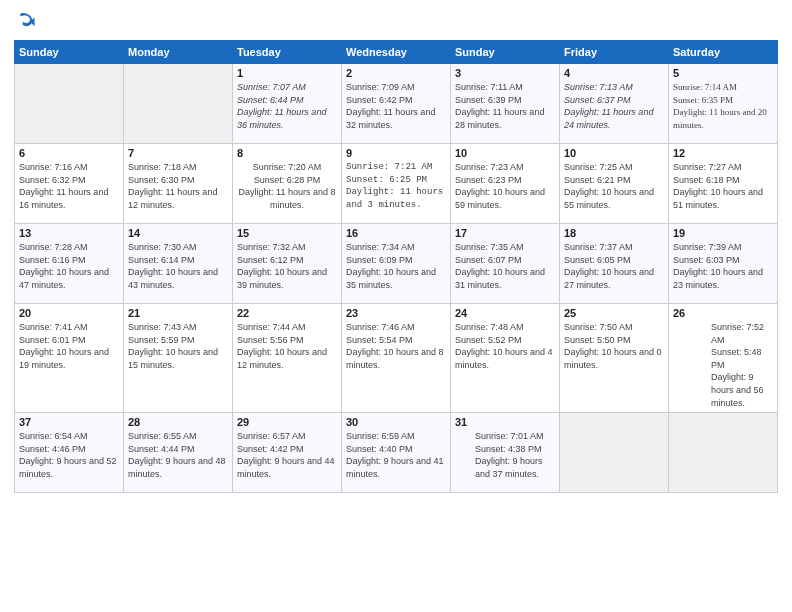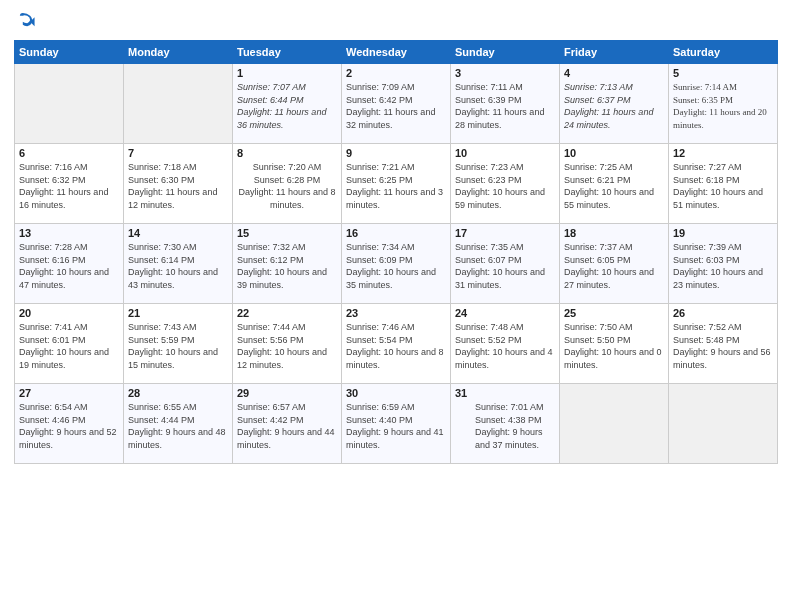--- a/index.html
+++ b/index.html
@@ -182,21 +182,21 @@
 Daylight: 11 hours and 12 minutes.</div>
           </td>
           <td>
             <span class="day-num">8</span>
             <div class="day-info" style="white-space: pre-line; text-align: center;">Sunrise: 7:20 AM
 Sunset: 6:28 PM
 Daylight: 11 hours and 8 minutes.</div>
           </td>
           <td>
             <span class="day-num">9</span>
-            <div class="day-info" style="white-space: pre-line;">Sunrise: 7:21 AM
+            <div class="day-info" style="white-space: pre-line; font-family: Liberation Mono, monospace;">Sunrise: 7:21 AM
 Sunset: 6:25 PM
 Daylight: 11 hours and 3 minutes.</div>
           </td>
           <td>
             <span class="day-num">10</span>
             <div class="day-info" style="white-space: pre-line;">Sunrise: 7:23 AM
 Sunset: 6:23 PM
 Daylight: 10 hours and 59 minutes.</div>
           </td>
           <td>
@@ -288,28 +288,28 @@
 Daylight: 10 hours and 4 minutes.</div>
           </td>
           <td>
             <span class="day-num">25</span>
             <div class="day-info" style="white-space: pre-line;">Sunrise: 7:50 AM
 Sunset: 5:50 PM
 Daylight: 10 hours and 0 minutes.</div>
           </td>
           <td>
             <span class="day-num">26</span>
-            <div class="day-info" style="white-space: pre-line;">Sunrise: 7:52 AM
+            <div class="day-info" style="white-space: pre-line; margin-left: 38px;">Sunrise: 7:52 AM
 Sunset: 5:48 PM
 Daylight: 9 hours and 56 minutes.</div>
           </td>
         </tr>
         <tr>
           <td>
-            <span class="day-num">27</span>
+            <span class="day-num">37</span>
             <div class="day-info" style="white-space: pre-line;">Sunrise: 6:54 AM
 Sunset: 4:46 PM
 Daylight: 9 hours and 52 minutes.</div>
           </td>
           <td>
             <span class="day-num">28</span>
             <div class="day-info" style="white-space: pre-line;">Sunrise: 6:55 AM
 Sunset: 4:44 PM
 Daylight: 9 hours and 48 minutes.</div>
           </td>

